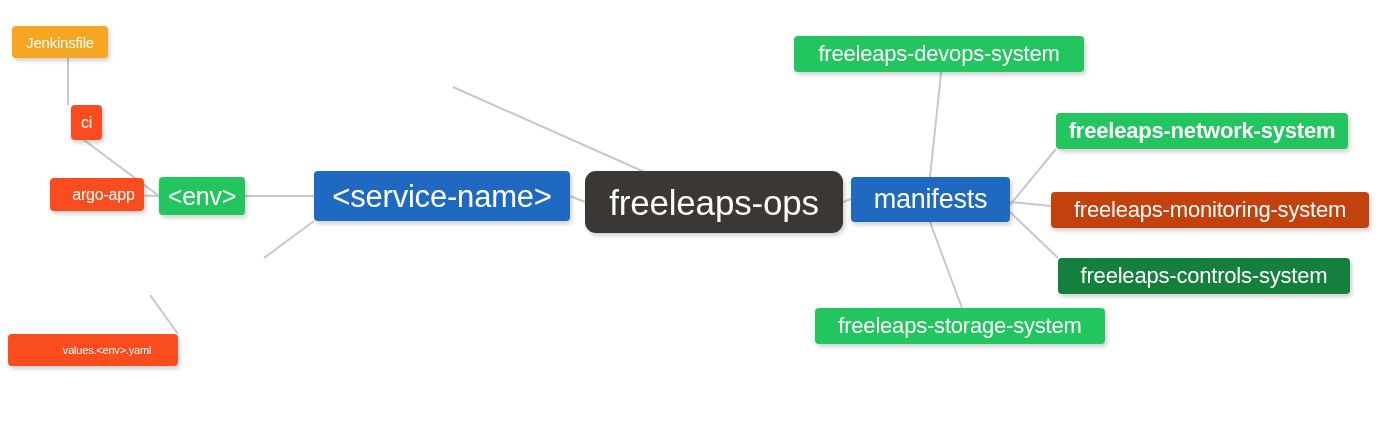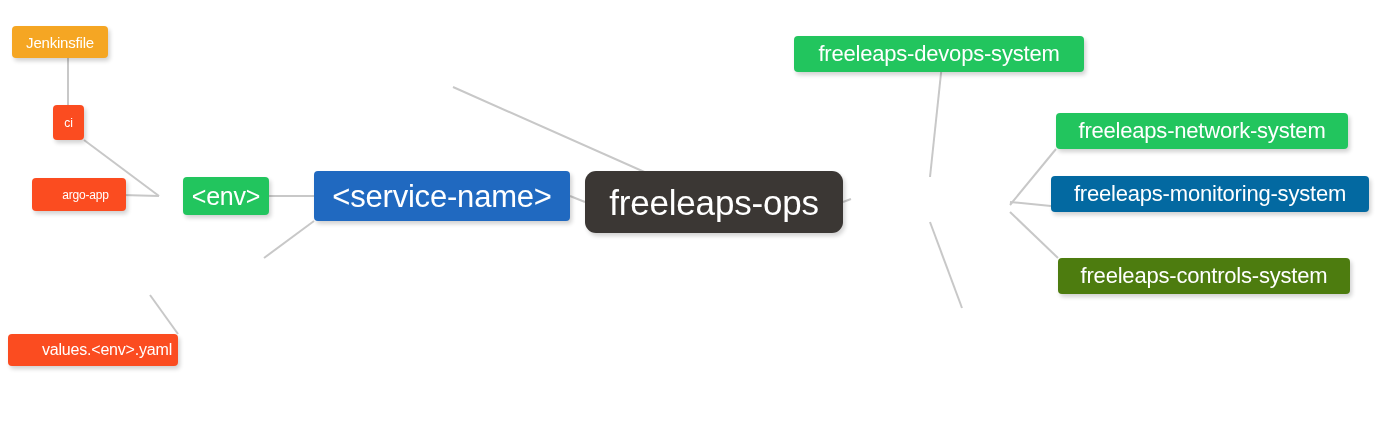--- a/index.html
+++ b/index.html
@@ -34,24 +34,24 @@
     white-space: nowrap;
     line-height: 1;
     box-shadow: 2px 3px 4px rgba(0,0,0,0.18);
     letter-spacing: -0.2px;
     cursor: pointer;
   }
   .n-root      { background: #3b3734; font-size: 35px; border-radius: 11px; }
   .n-blue      { background: #2069c0; font-size: 31px; }
   .n-blue-sm   { background: #2069c0; font-size: 27px; }
   .n-green     { background: #22c55e; font-size: 22px; }
-  .n-green-md  { background: #22c55e; font-size: 25px; margin-left: 24px; }
+  .n-green-md  { background: #22c55e; font-size: 25px; }
   .n-orange    { background: #f5a623; font-size: 15px; }
-  .n-red       { background: #fb4c20; font-size: 16px; padding-left: 28px; }
-  .n-red-md    { background: #fb4c20; font-size: 12px; }
+  .n-red       { background: #fb4c20; font-size: 11px; padding-left: 28px; }
+  .n-red-md    { background: #fb4c20; font-size: 16px; margin-left: 18px; }
 </style>
 </head>
 <body>
 
 <div id="canvas">
 
   <svg id="edges" viewBox="0 0 1390 421" preserveAspectRatio="none" aria-hidden="true">
       <line x1="585" y1="202" x2="570" y2="196" stroke="#c8c8c8" stroke-width="2"></line>
       <line x1="453" y1="87" x2="712" y2="202" stroke="#c8c8c8" stroke-width="2"></line>
       <line x1="843" y1="202" x2="851" y2="199" stroke="#c8c8c8" stroke-width="2"></line>
@@ -70,20 +70,23 @@
 
   <div class="node n-root" style="left: 585px; top: 171px; width: 258px; height: 62px; background: rgb(59, 55, 52);">
     <span>freeleaps-ops</span>
   </div>
 
   <div class="node n-blue" style="left: 314px; top: 171px; width: 256px; height: 50px; background: rgb(32, 105, 192); align-items: center;">
     <span>&lt;service-name&gt;</span>
   </div>
 
 
+  <div class="node n-blue-sm" style="left: 851px; top: 177px; width: 159px; height: 45px; background: rgb(32, 105, 192);">
+    <span>manifests</span>
+  </div>
 
   <div class="node n-green-md" style="left: 159px; top: 177px; width: 86px; height: 38px; background: rgb(34, 197, 94);">
     <span>&lt;env&gt;</span>
   </div>
 
 
   <div class="node n-red-md" style="left: 53px; top: 105px; width: 31px; height: 35px; background: rgb(251, 76, 32);">
     <span>ci</span>
   </div>
 
@@ -96,26 +99,29 @@
   </div>
 
   <div class="node n-red" style="left: 8px; top: 334px; width: 170px; height: 32px; background: rgb(251, 76, 32);">
     <span>values.&lt;env&gt;.yaml</span>
   </div>
 
   <div class="node n-green" style="left: 794px; top: 28px; width: 290px; height: 36px; background: rgb(34, 197, 94); margin-top: 8px;">
     <span>freeleaps-devops-system</span>
   </div>
 
-  <div class="node n-green" style="left: 1056px; top: 113px; width: 292px; height: 36px; background: rgb(34, 197, 94);">
+  <div class="node n-green" style="left: 1056px; top: 113px; width: 292px; height: 36px; background: rgb(34, 197, 94); font-weight: bold;">
     <span>freeleaps-network-system</span>
   </div>
 
-  <div class="node n-green" style="left: 1051px; top: 176px; width: 318px; height: 36px; background: #0369a1;">
+  <div class="node n-green" style="left: 1051px; top: 192px; width: 318px; height: 36px; background: #c2410c;">
     <span>freeleaps-monitoring-system</span>
   </div>
 
-  <div class="node n-green" style="left: 1058px; top: 258px; width: 292px; height: 36px; background: #4d7c0f;">
+  <div class="node n-green" style="left: 1058px; top: 258px; width: 292px; height: 36px; background: #15803d;">
     <span>freeleaps-controls-system</span>
   </div>
 
+  <div class="node n-green" style="left: 815px; top: 308px; width: 290px; height: 36px; background: rgb(34, 197, 94);">
+    <span>freeleaps-storage-system</span>
+  </div>
 
 </div>
 
 </body></html>

